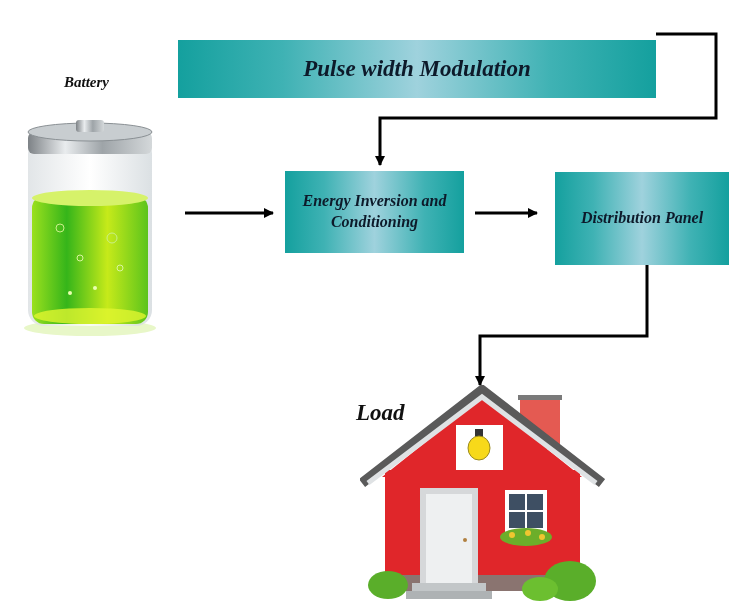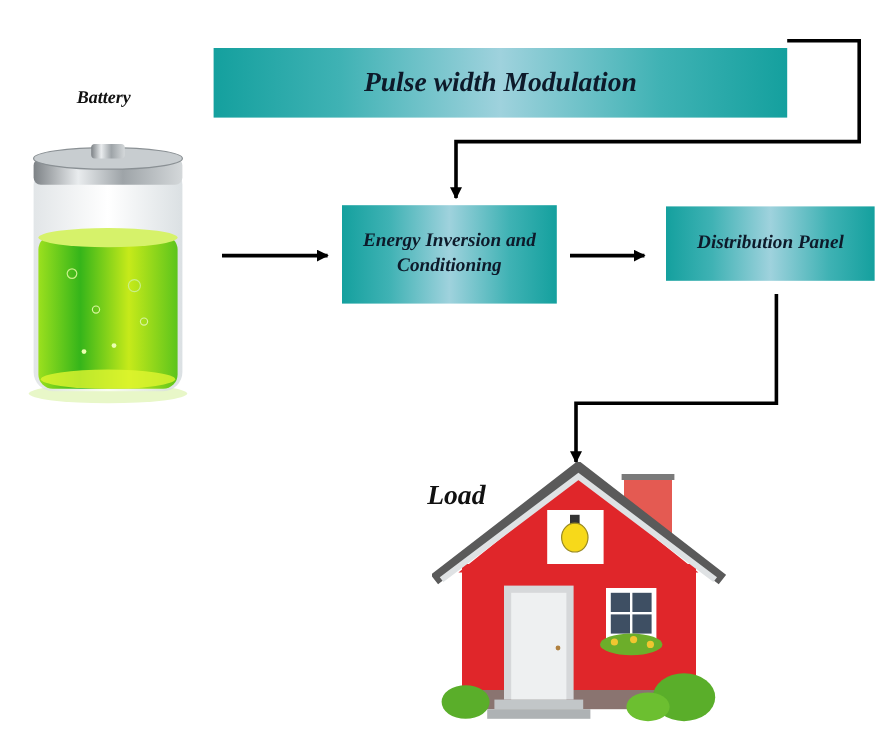--- a/index.html
+++ b/index.html
@@ -4,21 +4,21 @@
 <style>
   html, body { margin:0; padding:0; background:#ffffff; }
   body { width:729px; height:608px; position:relative; overflow:hidden; font-family:"Liberation Serif", serif; }
   .box {
     position:absolute; display:flex; align-items:center; justify-content:center; text-align:center;
     background: linear-gradient(90deg, #14a09e 0%, #3fb2b4 22%, #9fd2dd 50%, #3fb2b4 78%, #14a09e 100%);
     color:#0d1a2a; font-weight:bold; font-style:italic; line-height:1.3;
   }
   #pwm { left:178px; top:8px; width:478px; height:58px; font-size:23px;margin-top:32px; }
   #eic { left:285px; top:171px; width:179px; height:82px; font-size:16px; }
-  #dist { left:555px; top:172px; width:174px; height:62px; font-size:16px; }
+  #dist { left:555px; top:172px; width:174px; height:93px; font-size:16px; }
   .label { position:absolute; font-weight:bold; font-style:italic; color:#111;text-align:right; }
   #battery-label { left:64px; top:74px; font-size:15px; }
   #load-label { left:356px; top:400px; font-size:23px; }
   svg.conn { position:absolute; left:0; top:0; width:729px; height:608px; pointer-events:none; }
   svg.art { position:absolute; }
 </style>
 </head>
 <body>
 
 <svg class="conn" viewBox="0 0 729 608">

